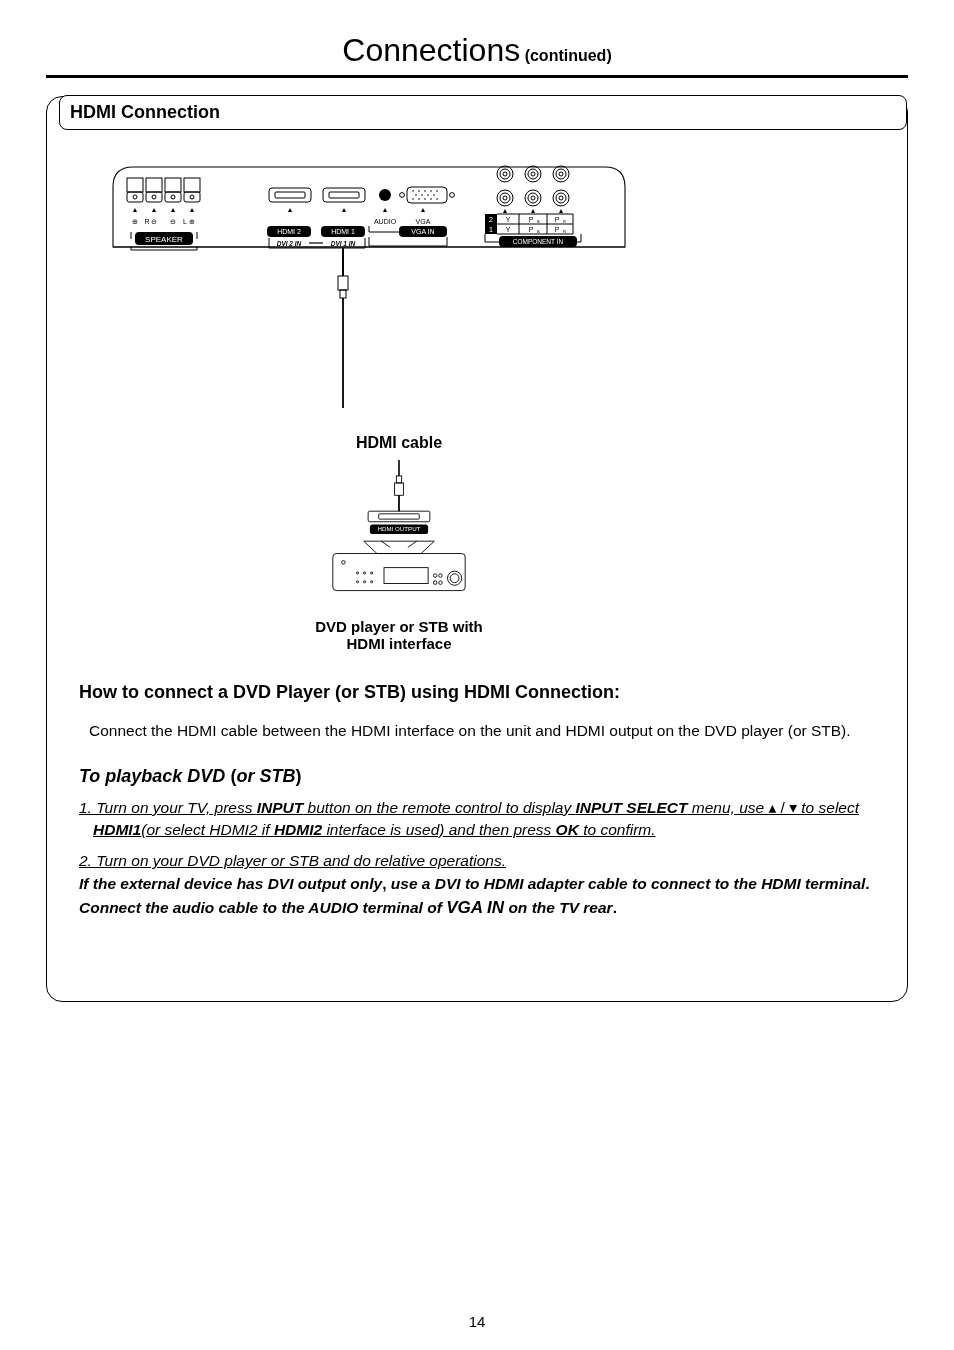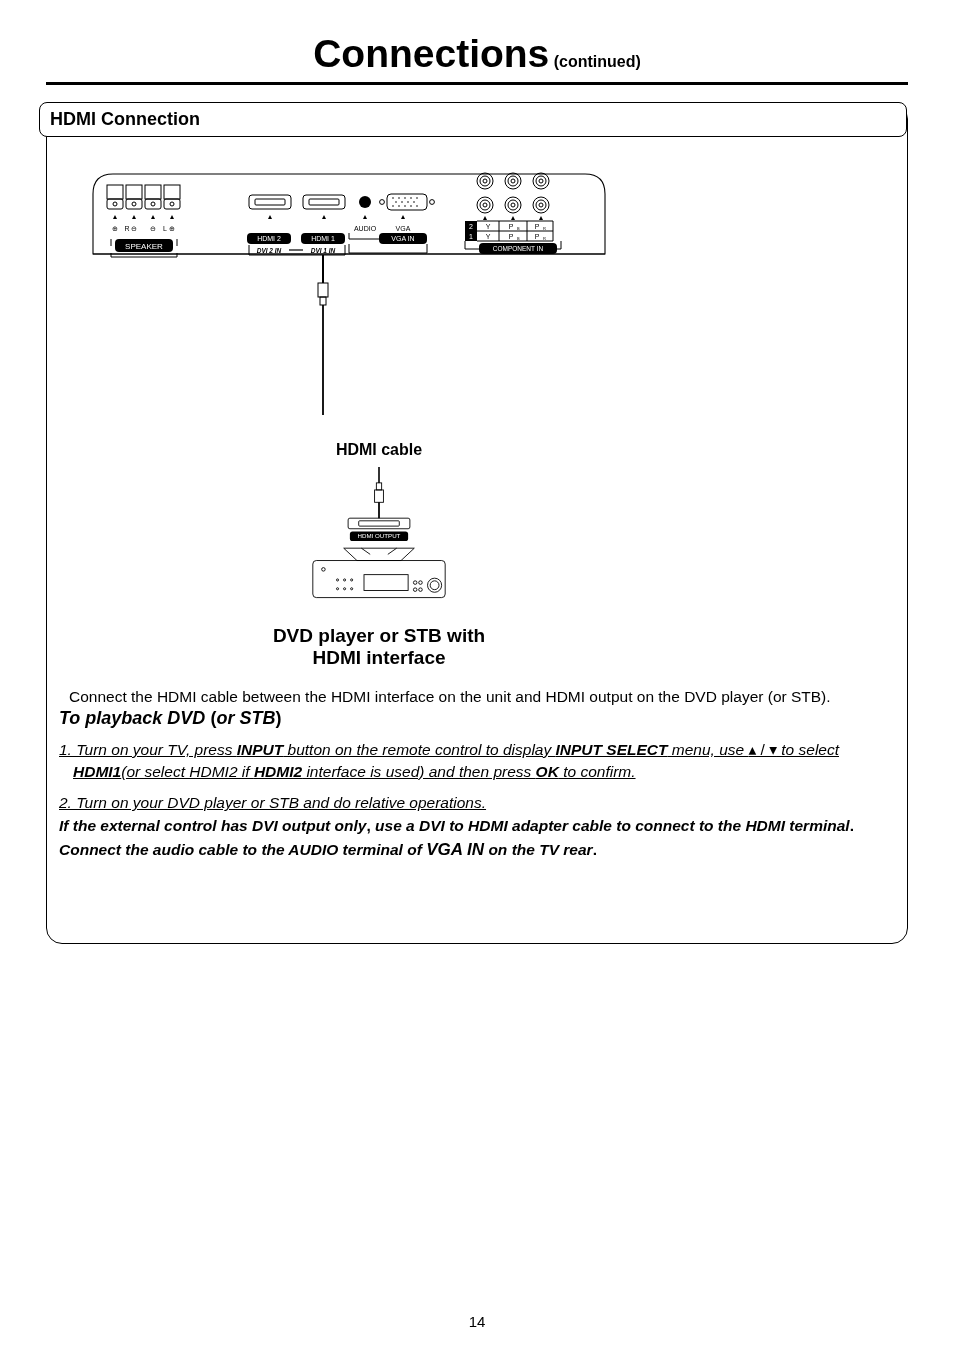--- a/index.html
+++ b/index.html
@@ -6,54 +6,54 @@
   body {
     width: 954px;
     height: 1350px;
     font-family: Arial, Helvetica, sans-serif;
     background: #fff;
     color: #000;
     padding: 32px 46px 24px 46px;
     position: relative;
   }
   .page-title { text-align: center; margin-bottom: 6px; }
-  .page-title .main { font-size: 39px; font-weight: bold; }
+  .page-title .main { font-size: 32px; font-weight: normal; }
   .page-title .sub { font-size: 16px; font-weight: bold; }
   .hr-heavy { height: 3px; background: #000; margin-top: 4px; margin-bottom: 18px; }
 
   .panel-outer {
     border: 1.5px solid #000;
     border-radius: 16px;
     position: relative;
-    padding: 0 20px 80px 12px;
+    padding: 0 20px 80px 32px;
   }
   .section-header {
     border: 1.5px solid #000;
     border-radius: 8px;
     display: inline-block;
     background: #fff;
     font-weight: bold;
     font-size: 18px;
     padding: 6px 420px 6px 10px;
     position: relative;
     top: -2px;
     left: -20px;
     width: calc(100% + 40px);
   }
   .diagram-block { margin: 20px 0 10px 30px; }
   .diagram-svg { width: 520px; height: 260px; }
   .cable-caption-wrap { text-align: center; width: 400px; margin-left: 120px; }
   .cable-caption { font-weight: bold; font-size: 16px; margin: 8px 0 8px 0; display: inline-block; }
   .device-block { text-align: center; width: 400px; margin-left: 120px; }
   .device-svg { width: 190px; height: 150px; }
-  .device-caption { font-weight: bold; font-size: 19px; margin-top: 4px; }
+  .device-caption { font-weight: bold; font-size: 15px; margin-top: 4px; }
 
   .how-connect-hdr { font-weight: bold; font-size: 18px; margin-top: 30px; }
   .body-text { font-size: 15.5px; margin-top: 18px; line-height: 1.35; }
-  .subhdr { font-style: italic; font-weight: bold; font-size: 18px; }
+  .subhdr { font-style: italic; font-weight: bold; font-size: 18px; margin-top: 24px; }
   .list-item { font-style: italic; font-size: 15.5px; margin-top: 10px; line-height: 1.4; padding-left: 14px; text-indent: -14px; text-decoration: underline; }
   .note-label { font-style: italic; font-weight: bold; font-size: 15.5px; margin-top: 26px; }
   .note-text { font-style: italic; font-weight: bold; font-size: 15.5px; line-height: 1.5; }
   .vga { font-style: italic; font-weight: bold; font-size: 17px; }
 
   .page-num { position: absolute; bottom: 20px; left: 0; right: 0; text-align: center; font-size: 15px; }
 
   .arrow { font-style: normal; }
 </style>
 </head>
@@ -284,35 +284,39 @@
       <circle cx="158" cy="134" r="8" fill="none" stroke="#000"></circle>
       <circle cx="158" cy="134" r="5" fill="none" stroke="#000"></circle>
     </svg>
     <div class="device-caption">
       <span>DVD player or STB with</span><br>
       <span>HDMI interface</span>
     </div>
   </div>
 
   
+  <div class="how-connect-hdr">
+    <span>How to connect a DVD Player</span>
+    <span>(or STB)</span><span> using HDMI Connection:</span>
+  </div>
   <div class="body-text" style="padding-left:10px;">Connect the HDMI cable between the HDMI interface on the unit and HDMI output on the DVD player (or STB).</div>
 
   
   <div class="subhdr">
     <span>To playback DVD</span>
     <span style="font-style:normal;"> </span><span style="font-style:normal;">(</span><span>or STB</span><span style="font-style:normal;">)</span>
   </div>
 
   <div class="list-item">
     <span>1. Turn on your TV, press </span><b>INPUT</b><span> button on the remote control to display </span><b>INPUT SELECT</b><span> menu, use </span><span class="arrow">▴ / ▾</span><span> to select </span><b>HDMI1</b><span>(or select HDMI2 if </span><b>HDMI2</b><span> interface is used) and then press </span><b>OK</b><span> to confirm.</span>
   </div>
 
   <div class="list-item">
     <span>2. Turn on your DVD player or STB and do relative operations.</span>
   </div>
 
   <div class="note-text">
-    <span>If the external control has DVI output only</span><span style="font-style:normal;">,</span><span>  use a DVI to HDMI adapter cable to connect to the HDMI terminal</span><span style="font-style:normal;">.</span><span>  Connect the audio cable to the AUDIO terminal of </span><span class="vga">VGA IN</span><span> on the TV rear</span><span style="font-style:normal;">.</span>
+    <span>If the external device has DVI output only</span><span style="font-style:normal;">,</span><span>  use a DVI to HDMI adapter cable to connect to the HDMI terminal</span><span style="font-style:normal;">.</span><span>  Connect the audio cable to the AUDIO terminal of </span><span class="vga">VGA IN</span><span> on the TV rear</span><span style="font-style:normal;">.</span>
   </div>
 
 </div>
 
 <div class="page-num">14</div>
 
 </body></html>

